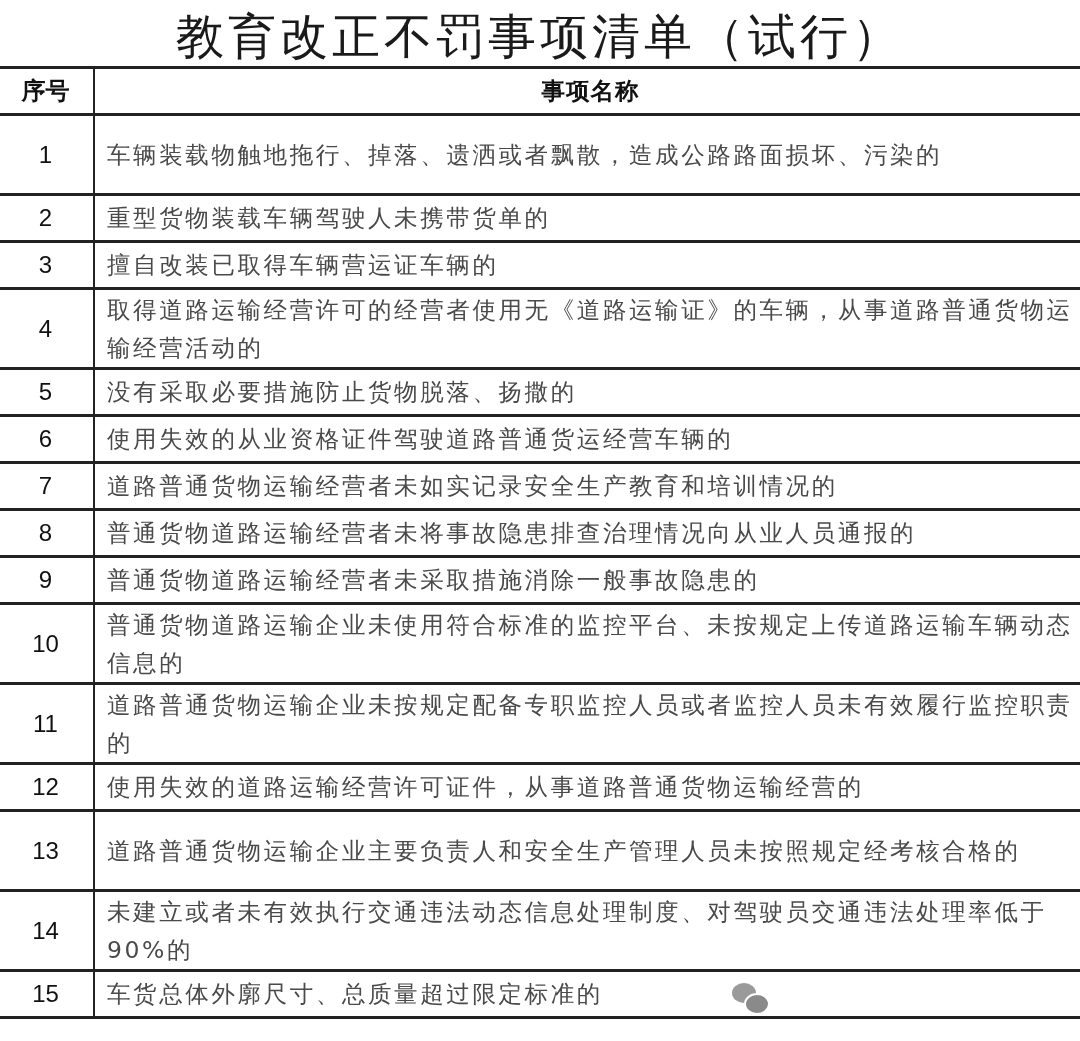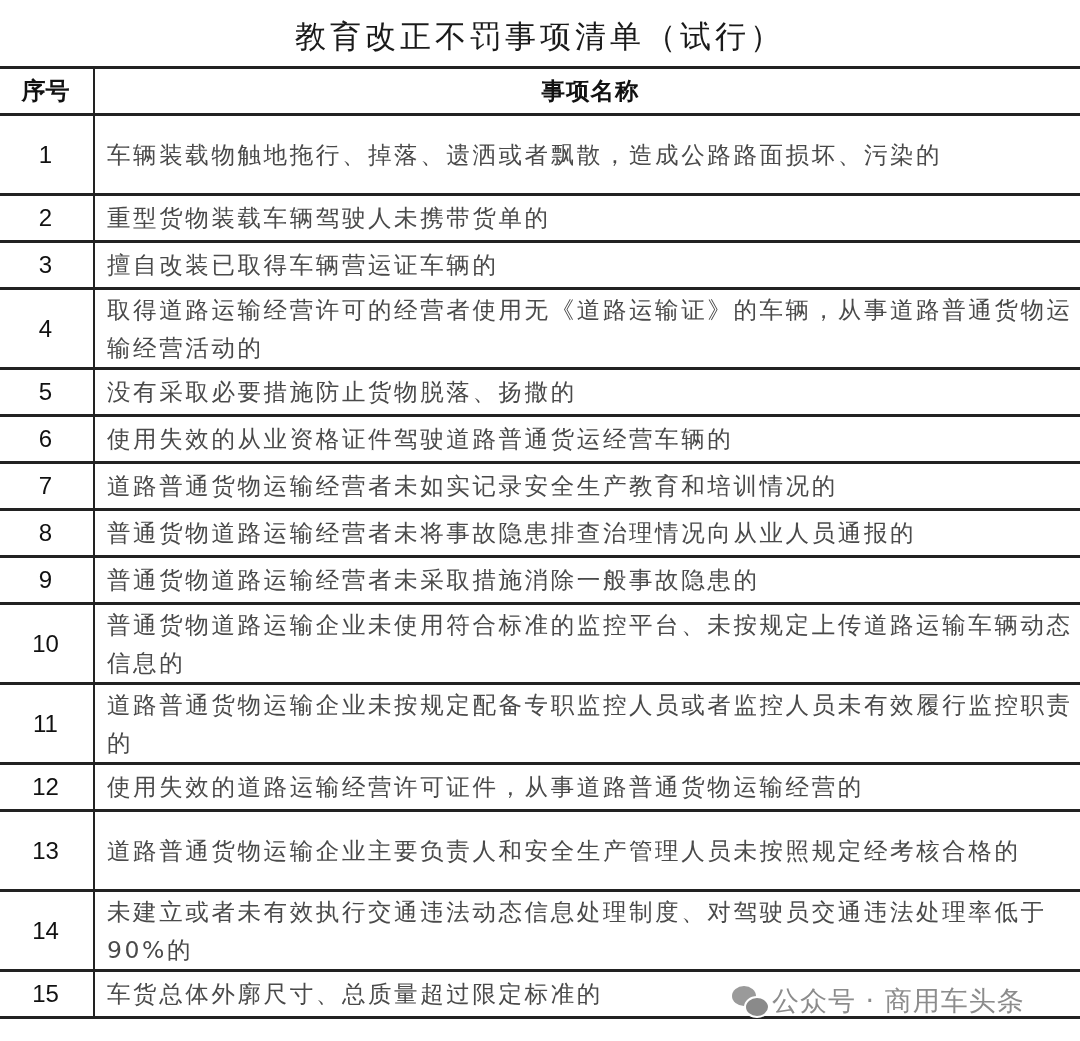--- a/index.html
+++ b/index.html
@@ -1,19 +1,19 @@
 <!DOCTYPE html>
 <html><head>
 <meta charset="utf-8">
 <style>
   html, body { margin: 0; padding: 0; background: #ffffff; }
   body { width: 1080px; height: 1041px; position: relative; overflow: hidden;
          font-family: "DejaVu Sans", "Liberation Sans", sans-serif; color: #222; }
   .title { position: absolute; left: 0; top: 10px; width: 1080px; text-align: center;
-           font-family: "DejaVu Serif", "Liberation Serif", serif; font-size: 31px;
+           font-family: "DejaVu Serif", "Liberation Serif", serif; font-size: 48px;
            letter-spacing: 4px; color: #1a1a1a; line-height: 52px; }
   table { position: absolute; left: -2px; top: 66px; width: 1086px; border-collapse: collapse; }
   td, th { border-top: 3px solid #222; border-bottom: 3px solid #222; padding: 0; }
   th { height: 44px; font-size: 26px; font-weight: bold; color: #111; }
   .seq { width: 95px; border-right: 2px solid #222; text-align: center; font-size: 24px;
          font-family: "Liberation Sans", sans-serif; color: #111; }
   .name { text-align: left; padding-left: 12px; padding-right: 10px; font-size: 23.5px;
           line-height: 38px; color: #4a4a4a; letter-spacing: 2.6px; }
   th.name { text-align: center; color: #111; letter-spacing: 1px; }
   tr.r1 { height: 80px; } tr.r2 { height: 47px; }
@@ -97,14 +97,13 @@
         <td class="name">车货总体外廓尺寸、总质量超过限定标准的</td>
       </tr>
   </tbody>
 </table>
 
 <div class="watermark">
   <span class="wm-icon">
       <span class="b1"></span>
       <span class="b2"></span>
     </span>
-  <span>公众号 · 商用车头条</span>
 </div>
 
 </body></html>

